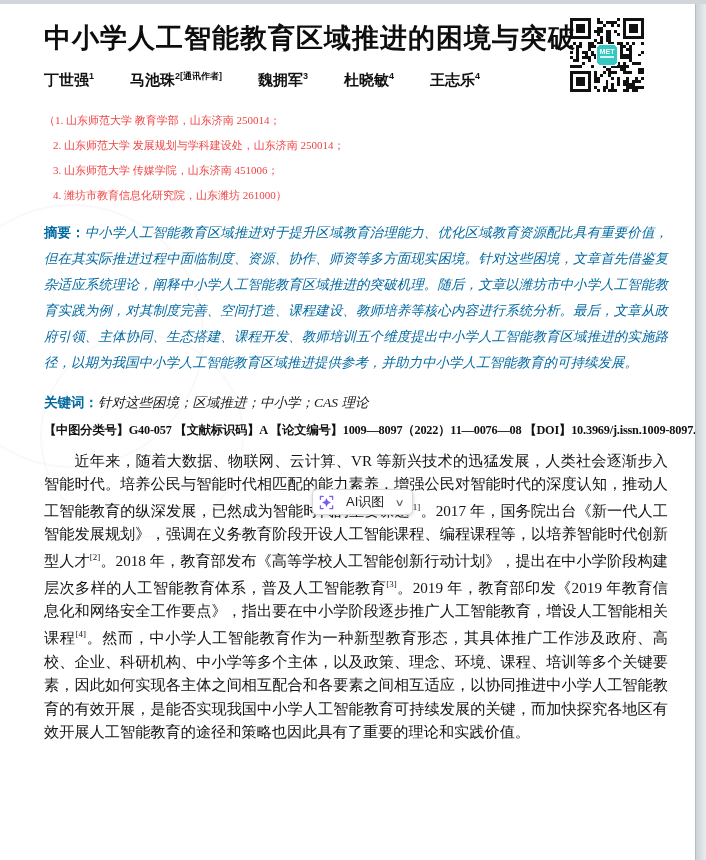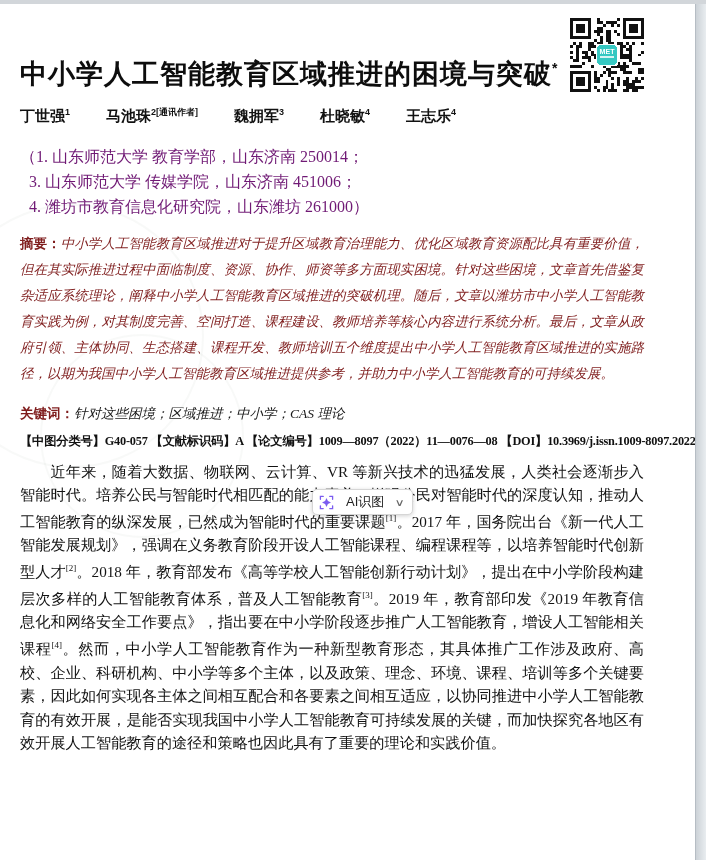--- a/index.html
+++ b/index.html
@@ -1,39 +1,39 @@
 <!DOCTYPE html>
 <html><head>
 <meta charset="utf-8">
 <style>
   html,body{margin:0;padding:0;}
   body{width:706px;height:860px;overflow:hidden;background:#e7eaed;font-family:"Liberation Serif","DejaVu Serif",serif;}
   .viewport{position:relative;width:706px;height:860px;}
   .top-strip{position:absolute;left:0;top:0;width:706px;height:4px;background:#d2d6da;}
   .right-gutter{position:absolute;right:0;top:4px;width:10px;height:856px;background:linear-gradient(to right,#ccd2d7,#e9edf0);}
   .page{position:absolute;left:0;top:4px;width:695px;height:856px;background:#ffffff;border-right:1px solid #b6bdc4;overflow:hidden;}
-  .content{position:absolute;left:20px;top:0;width:624px;margin-top:36px;}
+  .content{position:absolute;left:44px;top:0;width:624px;}
 
   .watermark{position:absolute;border:2px solid rgba(120,130,125,0.05);border-radius:50%;}
   .wm1{left:-60px;top:200px;width:260px;height:260px;}
   .wm2{left:40px;top:330px;width:200px;height:200px;}
 
   .title{margin:16px 0 0 0;font-family:"Liberation Sans","DejaVu Sans",sans-serif;font-weight:bold;font-size:27px;color:#0d0d0d;letter-spacing:1px;}
   .title sup{font-size:14px;}
   .authors{margin-top:14px;font-family:"Liberation Sans","DejaVu Sans",sans-serif;font-weight:bold;font-size:15px;color:#111;}
   .authors .author{margin-right:36px;}
   .authors sup{font-size:9px;font-weight:bold;vertical-align:super;}
 
   .qr-wrap{position:absolute;left:570px;top:14px;width:74px;height:74px;}
 
-  .affils{margin-top:18px;font-size:16px;color:#701a75;}
+  .affils{margin-top:18px;font-size:11px;color:#ef4444;}
   .affils div{line-height:25px;}
   .affils .aff-sub{padding-left:9px;}
 
-  .abstract{margin-top:12px;font-size:13.5px;line-height:26px;text-align:justify;color:#7f1d1d;}
+  .abstract{margin-top:12px;font-size:13.5px;line-height:26px;text-align:justify;color:#0369a1;}
   .abstract .lbl{font-weight:bold;font-style:normal;font-family:"Liberation Sans","DejaVu Sans",sans-serif;}
   .abstract .kai{font-style:italic;}
   .keywords{font-size:13.5px;line-height:26px;color:#191919;}
   .meta-line{margin-top:3px;font-weight:bold;font-size:12.3px;line-height:22px;color:#111;letter-spacing:-0.2px;white-space:nowrap;}
 
   .body-para{margin:8px 0 0 0;font-size:15.2px;line-height:23.6px;text-align:justify;text-indent:2em;color:#131313;}
   .body-para sup{font-size:9px;}
   .sec-heading{margin:14px 0 4px 0;font-family:"Liberation Sans","DejaVu Sans",sans-serif;font-weight:bold;font-size:16.5px;color:#0c0c0c;}
 
   .ai-overlay{position:absolute;left:312px;top:485px;height:24px;display:flex;align-items:center;gap:12px;padding:0 8px 0 6px;background:#ffffff;border:1px solid #d6d6d6;border-radius:5px;box-shadow:0 1px 4px rgba(0,0,0,0.18);cursor:pointer;font-family:"Liberation Sans","DejaVu Sans",sans-serif;}
@@ -261,20 +261,21 @@
           <rect x="10" y="13" width="5" height="0.6" fill="#ffffff" opacity="0.8"></rect>
         </svg></div>
 
     <div class="content">
       <h1 class="title"><span>中小学人工智能教育区域推进的困境与突破</span><sup>*</sup></h1>
 
       <div class="authors"><span class="author">丁世强<sup>1</sup></span><span class="author">马池珠<sup>2[通讯作者]</sup></span><span class="author">魏拥军<sup>3</sup></span><span class="author">杜晓敏<sup>4</sup></span><span class="author">王志乐<sup>4</sup></span></div>
 
       <div class="affils">
         <div>（1. 山东师范大学 教育学部，山东济南 250014；</div>
+        <div class="aff-sub">2. 山东师范大学 发展规划与学科建设处，山东济南 250014；</div>
         <div class="aff-sub">3. 山东师范大学 传媒学院，山东济南 451006；</div>
         <div class="aff-sub">4. 潍坊市教育信息化研究院，山东潍坊 261000）</div>
       </div>
 
       <p class="abstract"><span class="lbl">摘要：</span><span class="kai">中小学人工智能教育区域推进对于提升区域教育治理能力、优化区域教育资源配比具有重要价值，但在其实际推进过程中面临制度、资源、协作、师资等多方面现实困境。针对这些困境，文章首先借鉴复杂适应系统理论，阐释中小学人工智能教育区域推进的突破机理。随后，文章以潍坊市中小学人工智能教育实践为例，对其制度完善、空间打造、课程建设、教师培养等核心内容进行系统分析。最后，文章从政府引领、主体协同、生态搭建、课程开发、教师培训五个维度提出中小学人工智能教育区域推进的实施路径，以期为我国中小学人工智能教育区域推进提供参考，并助力中小学人工智能教育的可持续发展。</span></p>
 
       <div class="keywords"><span class="abstract lbl" style="font-weight:bold;font-family:'Liberation Sans','DejaVu Sans',sans-serif;">关键词：</span><span class="kai" style="font-style:italic;">针对这些困境；区域推进；中小学；CAS 理论</span></div>
 
       <div class="meta-line">【中图分类号】G40-057 【文献标识码】A 【论文编号】1009—8097（2022）11—0076—08 【DOI】10.3969/j.issn.1009-8097.2022.11.009</div>
 

